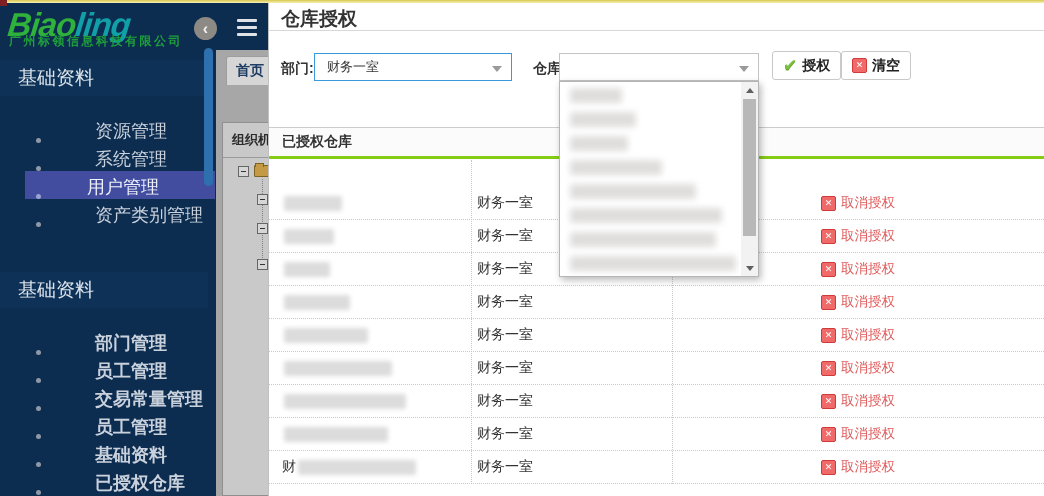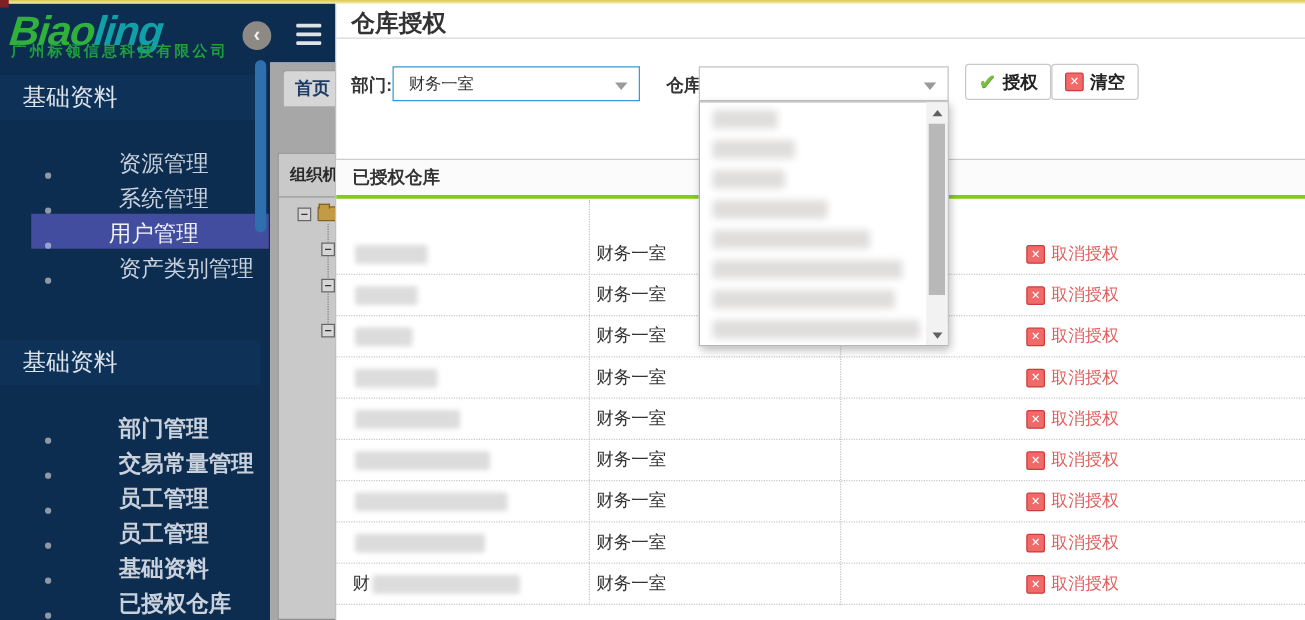--- a/index.html
+++ b/index.html
@@ -137,25 +137,25 @@
       </div>
 
     <div class="section-hd" style="top:272px;">基础资料</div>
     <div class="menu-group" style="top:327px;font-weight:bold;">
         <div class="menu-item">
         <span class="dot"></span>
         <span class="lbl">部门管理</span>
       </div>
         <div class="menu-item">
         <span class="dot"></span>
+        <span class="lbl">员工管理</span>
+      </div>
+        <div class="menu-item">
+        <span class="dot"></span>
         <span class="lbl">交易常量管理</span>
-      </div>
-        <div class="menu-item">
-        <span class="dot"></span>
-        <span class="lbl">员工管理</span>
       </div>
         <div class="menu-item">
         <span class="dot"></span>
         <span class="lbl">员工管理</span>
       </div>
         <div class="menu-item">
         <span class="dot"></span>
         <span class="lbl">基础资料</span>
       </div>
         <div class="menu-item">

